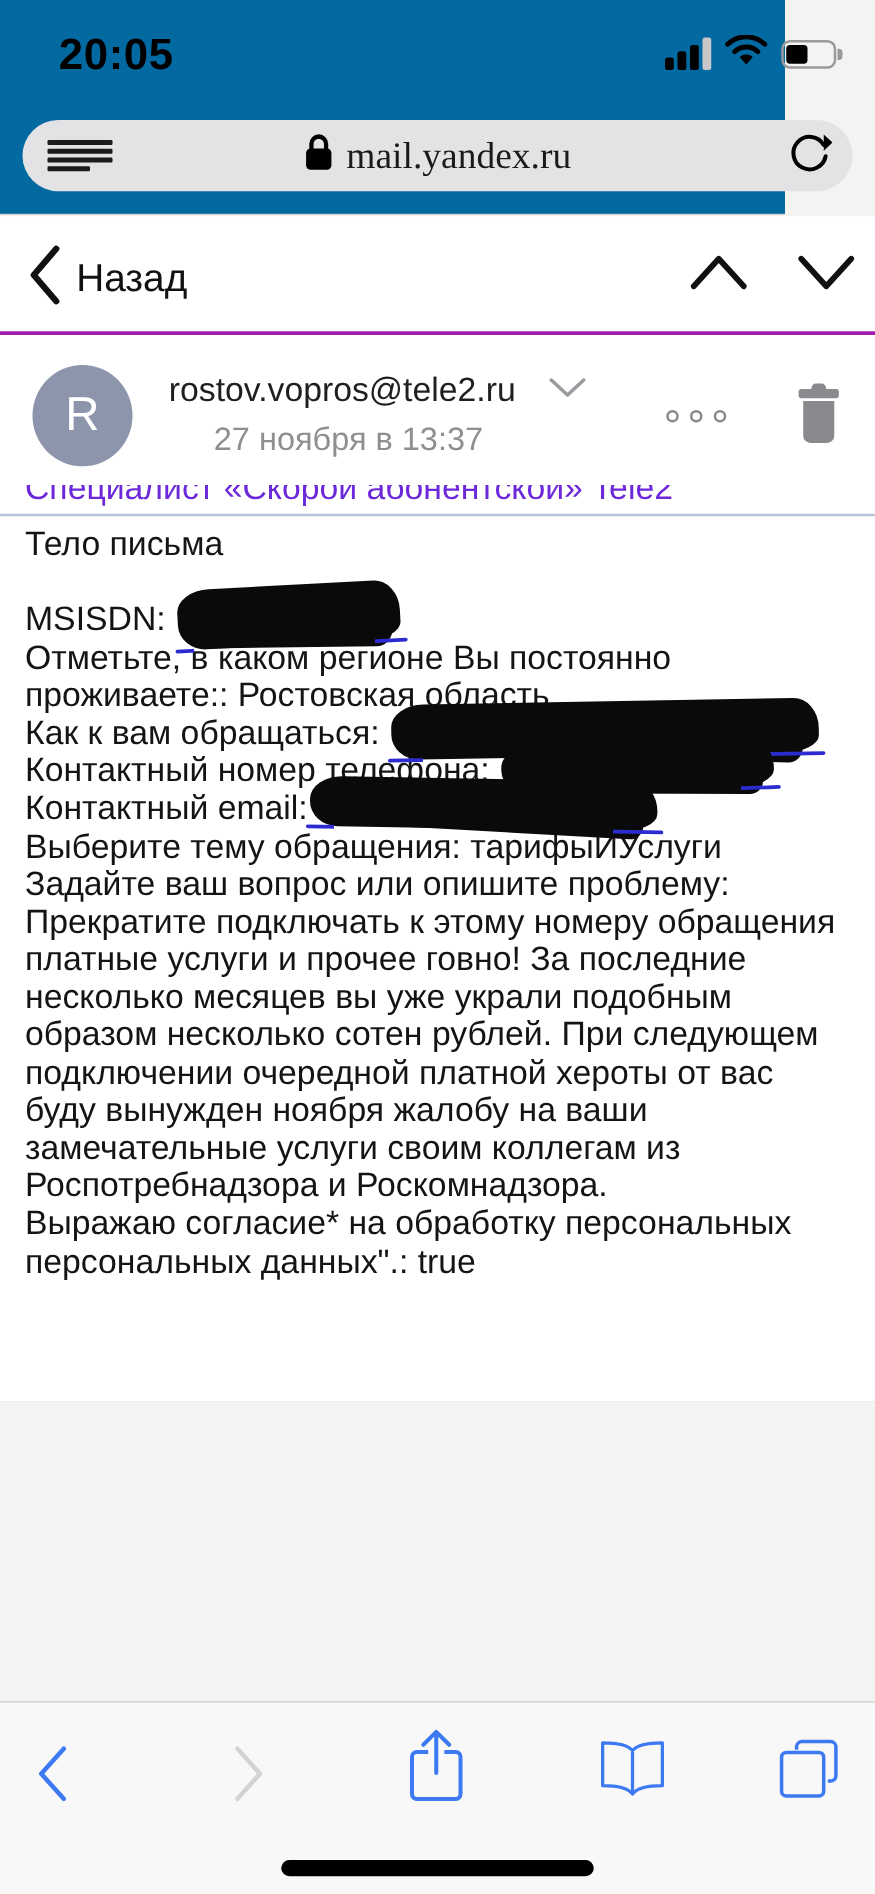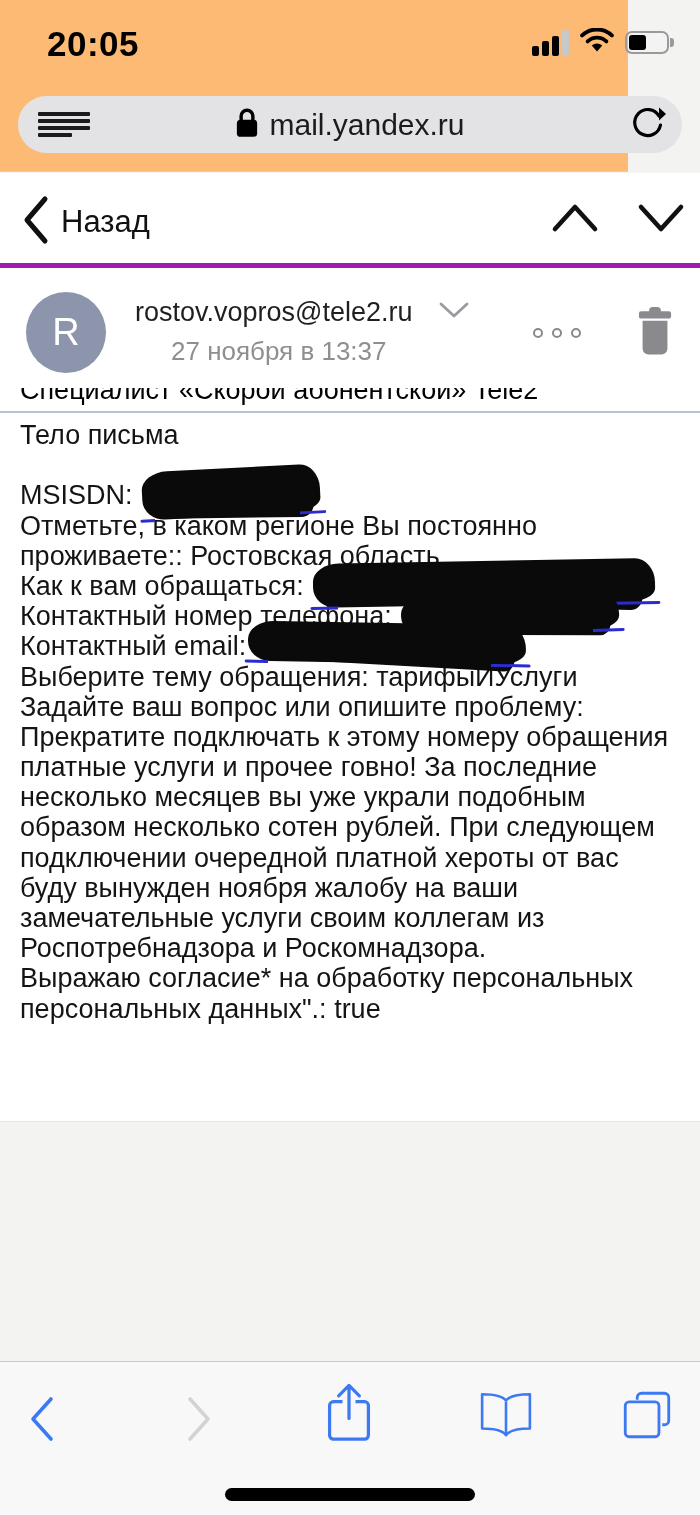--- a/index.html
+++ b/index.html
@@ -2,66 +2,66 @@
 <html><head>
 <meta charset="utf-8">
 <style>
   * { margin:0; padding:0; box-sizing:border-box; }
   html,body { width:700px; }
   body { font-family:"Liberation Sans", sans-serif; background:#f3f3f2; }
   .screen { position:relative; width:700px; height:1515px; overflow:hidden; background:#f3f3f2; }
 
   
   .top-chrome { position:absolute; top:0; left:0; width:628px; height:172px;
-    background:#fdba74; border-bottom:1px solid #d0d0d3; }
+    background:#0369a1; border-bottom:1px solid #d0d0d3; }
   .status-bar { position:absolute; top:0; left:0; width:700px; height:85px; }
   .status-time { position:absolute; left:47px; top:24px; font-size:35px; font-weight:700;
     letter-spacing:.5px; color:#000; }
   .status-right { position:absolute; right:26px; top:28px; display:flex; align-items:center; gap:11px; }
   .signal { display:flex; align-items:flex-end; gap:3px; height:26px; }
   .signal b { display:block; width:7px; background:#000; border-radius:2px; }
   .signal b:nth-child(1){height:10px;} .signal b:nth-child(2){height:15px;}
   .signal b:nth-child(3){height:20px;} .signal b:nth-child(4){height:26px; background:#c8c8ca;}
   .battery { display:flex; align-items:center; }
   .battery-body { width:44px; height:23px; border:2px solid #9a9a9c; border-radius:7px; padding:2px; }
   .battery-fill { width:17px; height:100%; background:#000; border-radius:3px; }
   .battery-nub { width:4px; height:9px; background:#9a9a9c; border-radius:0 3px 3px 0; margin-left:1px; }
 
   .url-pill { position:absolute; left:18px; top:96px; width:664px; height:57px;
-    background:#e3e3e5; border-radius:29px; }
+    background:#e3e3e5; border-radius:29px;font-family:Liberation Serif, serif; }
   .reader-icon { position:absolute; left:20px; top:16px; width:52px; height:26px; }
   .reader-icon i { display:block; height:4px; background:#1b1b1d; margin-bottom:3px; border-radius:1px; }
   .reader-icon i:last-child { width:34px; }
   .url-center { position:absolute; left:0; top:0; width:100%; height:57px;
     display:flex; align-items:center; justify-content:center; gap:10px; }
   .url-text { font-size:30px; color:#1b1b1d; }
   .reload-icon { position:absolute; right:16px; top:11px; }
 
   
   .nav-bar { position:absolute; top:173px; left:0; width:700px; height:95px; background:#fff;
-    border-bottom:5px solid #a21caf;padding-left:28px; }
+    border-bottom:3px solid #a21caf;padding-left:28px; }
   .back-group { position:absolute; left:22px; top:22px; display:flex; align-items:center; gap:12px; }
   .back-label { font-size:31px; color:#111; }
   .updown { position:absolute; right:15px; top:28px; display:flex; gap:38px; }
 
   
   .content { position:absolute; top:268px; left:0; width:700px; height:854px; background:#fff;
     border-bottom:1px solid #e7e7e8; }
   .avatar { position:absolute; left:26px; top:24px; width:80px; height:81px; border-radius:50%;
     background:#8d95ad; color:#fff; display:flex; align-items:center; justify-content:center;
     font-size:38px; font-weight:300; }
   .sender-line { position:absolute; left:135px; top:29px; display:flex; align-items:center; gap:26px; }
   .sender-email { font-size:27px; color:#1f1f21; }
   .email-date { position:absolute; left:135px; top:68px; font-size:26px; color:#8e8e93;margin-left:36px; }
   .more-dots { position:absolute; left:533px; top:60px; display:flex; gap:9px; }
   .more-dots i { width:10px; height:10px; border:2.5px solid #8a8a8e; border-radius:50%; }
   .trash-wrap { position:absolute; left:636px; top:36px; }
 
   .subject-clip { position:absolute; left:0; top:120px; width:700px; height:23px; overflow:hidden; }
-  .subject-clip span { display:block; margin-top:-13px; padding-left:20px; font-size:27px; color:#000000; }
+  .subject-clip span { display:block; margin-top:-13px; padding-left:20px; font-size:27px; color:#6d28d9; }
   .subject-divider { position:absolute; left:0; top:143px; width:700px; height:2px; background:#b7c3d6; }
 
   .email-body { position:absolute; left:0; top:152px; width:684px; padding:0 20px; }
   .body-line { height:30.2px; font-size:27px; color:#141414; white-space:nowrap; }
   .scribble { display:inline-block; vertical-align:middle; position:relative;
     background:#0a0a0a; margin:-16px 0 -6px 2px;
     border-radius:26px 20px 30px 22px / 18px 24px 14px 20px; }
   .scribble::before { content:""; position:absolute; left:6%; right:4%; top:52%; height:52%;
     background:#0a0a0a; border-radius:20px; transform:rotate(2.2deg); }
   .scribble::after { content:""; position:absolute; left:-3px; right:-5px; bottom:-2px; height:3px;

